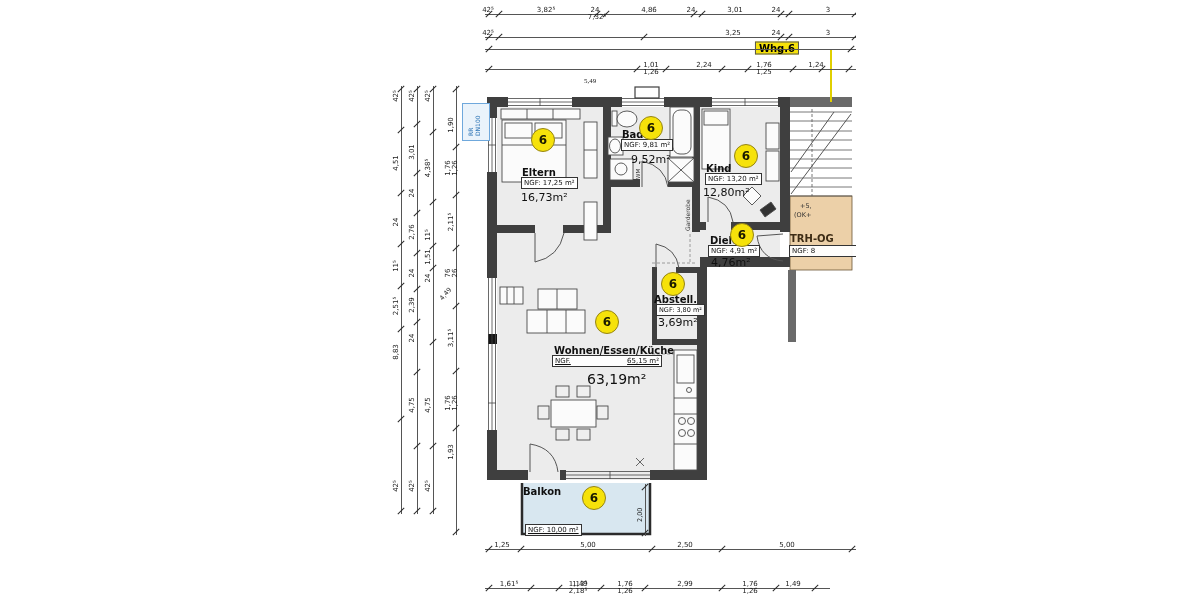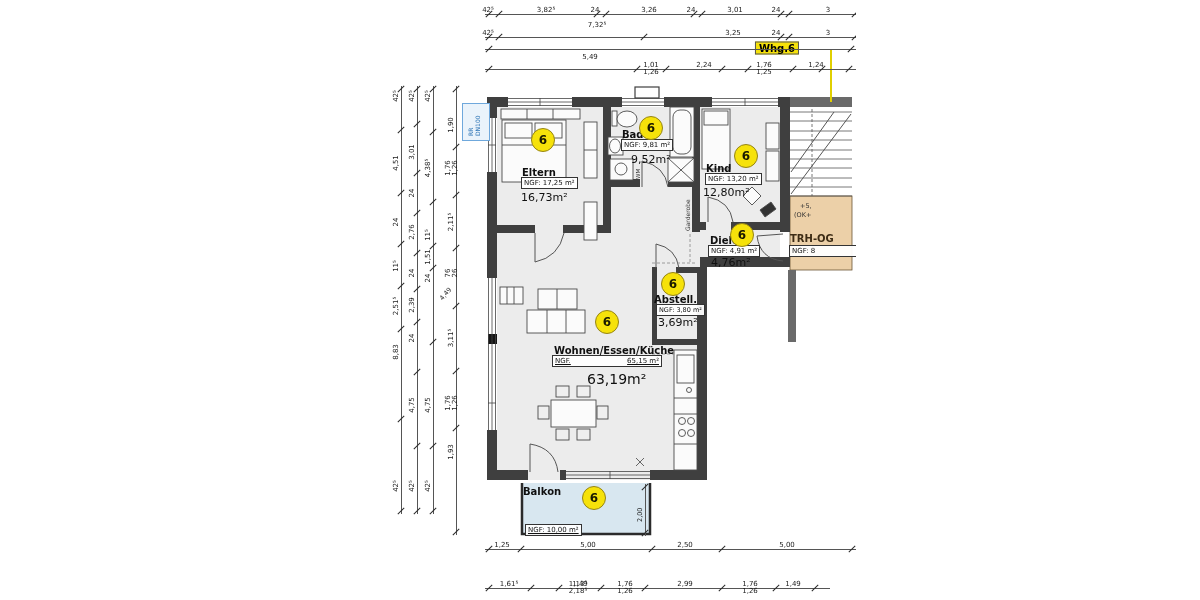--- a/index.html
+++ b/index.html
@@ -292,47 +292,47 @@
       <div class="dtick" style="left: 597px; top: 14px;"></div>
       <div class="dtick" style="left: 606px; top: 14px;"></div>
       <div class="dtick" style="left: 694px; top: 14px;"></div>
       <div class="dtick" style="left: 702px; top: 14px;"></div>
       <div class="dtick" style="left: 781px; top: 14px;"></div>
       <div class="dtick" style="left: 789px; top: 14px;"></div>
       <div class="dtick" style="left: 855px; top: 14px;"></div>
       <div class="dim dimh" style="left: 488px; top: 13px;">42⁵</div>
       <div class="dim dimh" style="left: 546px; top: 13px;">3,82⁵</div>
       <div class="dim dimh" style="left: 595px; top: 13px;">24</div>
-      <div class="dim dimh" style="left: 649px; top: 13px;">3,26</div>
+      <div class="dim dimh" style="left: 649px; top: 13px;">4,86</div>
       <div class="dim dimh" style="left: 691px; top: 13px;">24</div>
       <div class="dim dimh" style="left: 735px; top: 13px;">3,01</div>
       <div class="dim dimh" style="left: 776px; top: 13px;">24</div>
       <div class="dim dimh" style="left: 828px; top: 13px;">3</div>
       <div class="dline" style="left: 485px; top: 37px; width: 373px; height: 1px;"></div>
       <div class="dtick" style="left: 489px; top: 37px;"></div>
       <div class="dtick" style="left: 499px; top: 37px;"></div>
       <div class="dtick" style="left: 644px; top: 37px;"></div>
       <div class="dtick" style="left: 781px; top: 37px;"></div>
       <div class="dtick" style="left: 789px; top: 37px;"></div>
       <div class="dtick" style="left: 855px; top: 37px;"></div>
       <div class="dim dimh" style="left: 488px; top: 36px;">42⁵</div>
-      <div class="dim dimh" style="left: 597px; top: 28px;">7,32⁵</div>
+      <div class="dim dimh" style="left: 597px; top: 20px;">7,32⁵</div>
       <div class="dim dimh" style="left: 733px; top: 36px;">3,25</div>
       <div class="dim dimh" style="left: 776px; top: 36px;">24</div>
       <div class="dim dimh" style="left: 828px; top: 36px;">3</div>
       <div class="dline" style="left: 485px; top: 69px; width: 373px; height: 1px;"></div>
       <div class="dtick" style="left: 489px; top: 69px;"></div>
       <div class="dtick" style="left: 637px; top: 69px;"></div>
       <div class="dtick" style="left: 666px; top: 69px;"></div>
       <div class="dtick" style="left: 722px; top: 69px;"></div>
       <div class="dtick" style="left: 748px; top: 69px;"></div>
       <div class="dtick" style="left: 793px; top: 69px;"></div>
       <div class="dtick" style="left: 822px; top: 69px;"></div>
       <div class="dtick" style="left: 849px; top: 69px;"></div>
-      <div class="dim dimh" style="left: 590px; top: 60px;">5,49</div>
+      <div class="dim dimh" style="left: 590px; top: 84px; font-family: Liberation Serif, serif;">5,49</div>
       <div class="dim dimh stack" style="left: 651px; top: 68px;">1,01<br>1,26</div>
       <div class="dim dimh" style="left: 704px; top: 68px;">2,24</div>
       <div class="dim dimh stack" style="left: 764px; top: 68px;">1,76<br>1,25</div>
       <div class="dim dimh" style="left: 816px; top: 68px;">1,24</div>
       <div class="dline" style="left: 485px; top: 549px; width: 373px; height: 1px;"></div>
       <div class="dtick" style="left: 489px; top: 549px;"></div>
       <div class="dtick" style="left: 521px; top: 549px;"></div>
       <div class="dtick" style="left: 652px; top: 549px;"></div>
       <div class="dtick" style="left: 722px; top: 549px;"></div>
       <div class="dtick" style="left: 852px; top: 549px;"></div>

